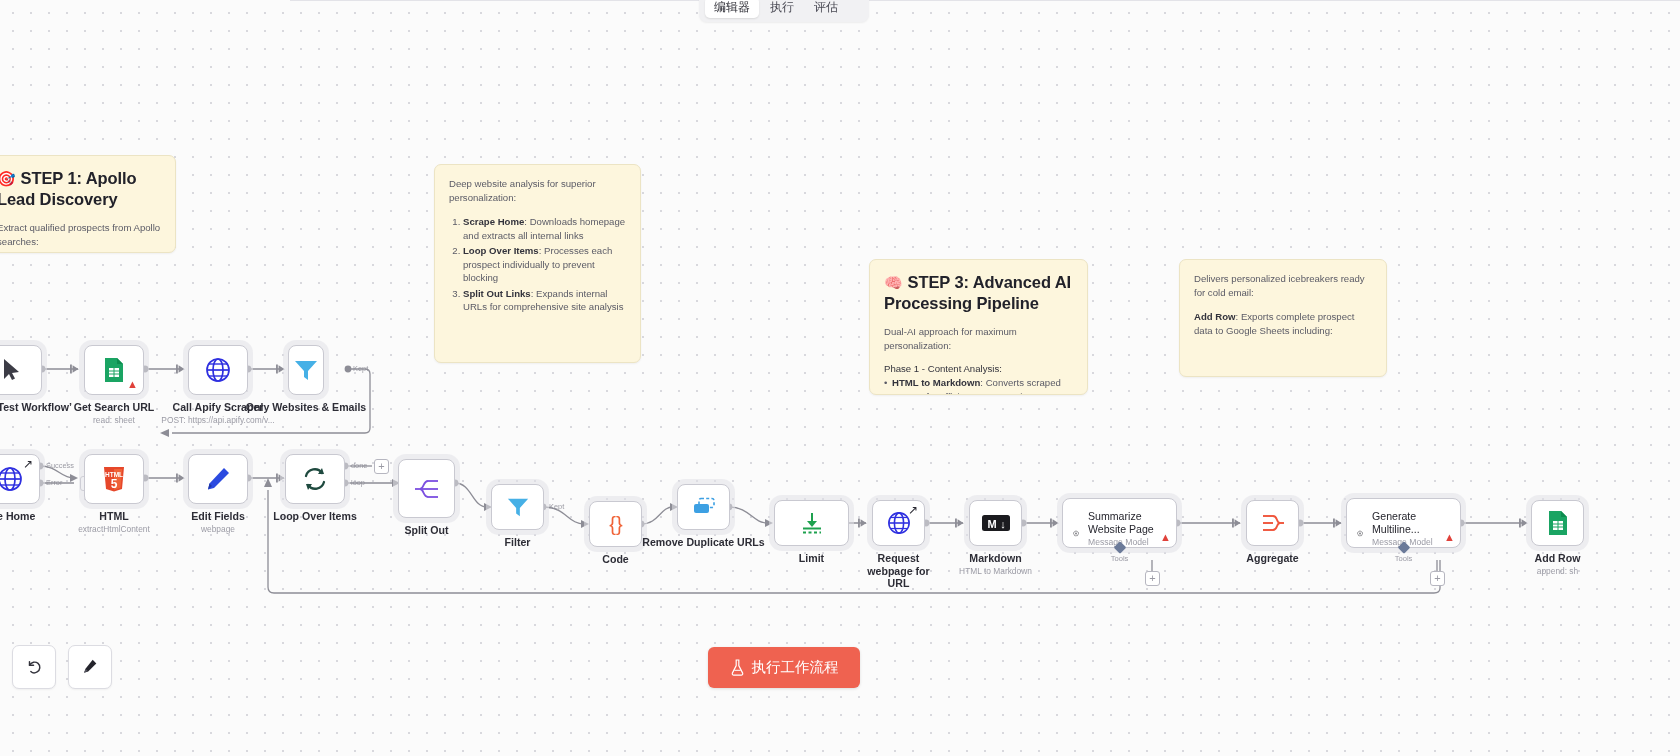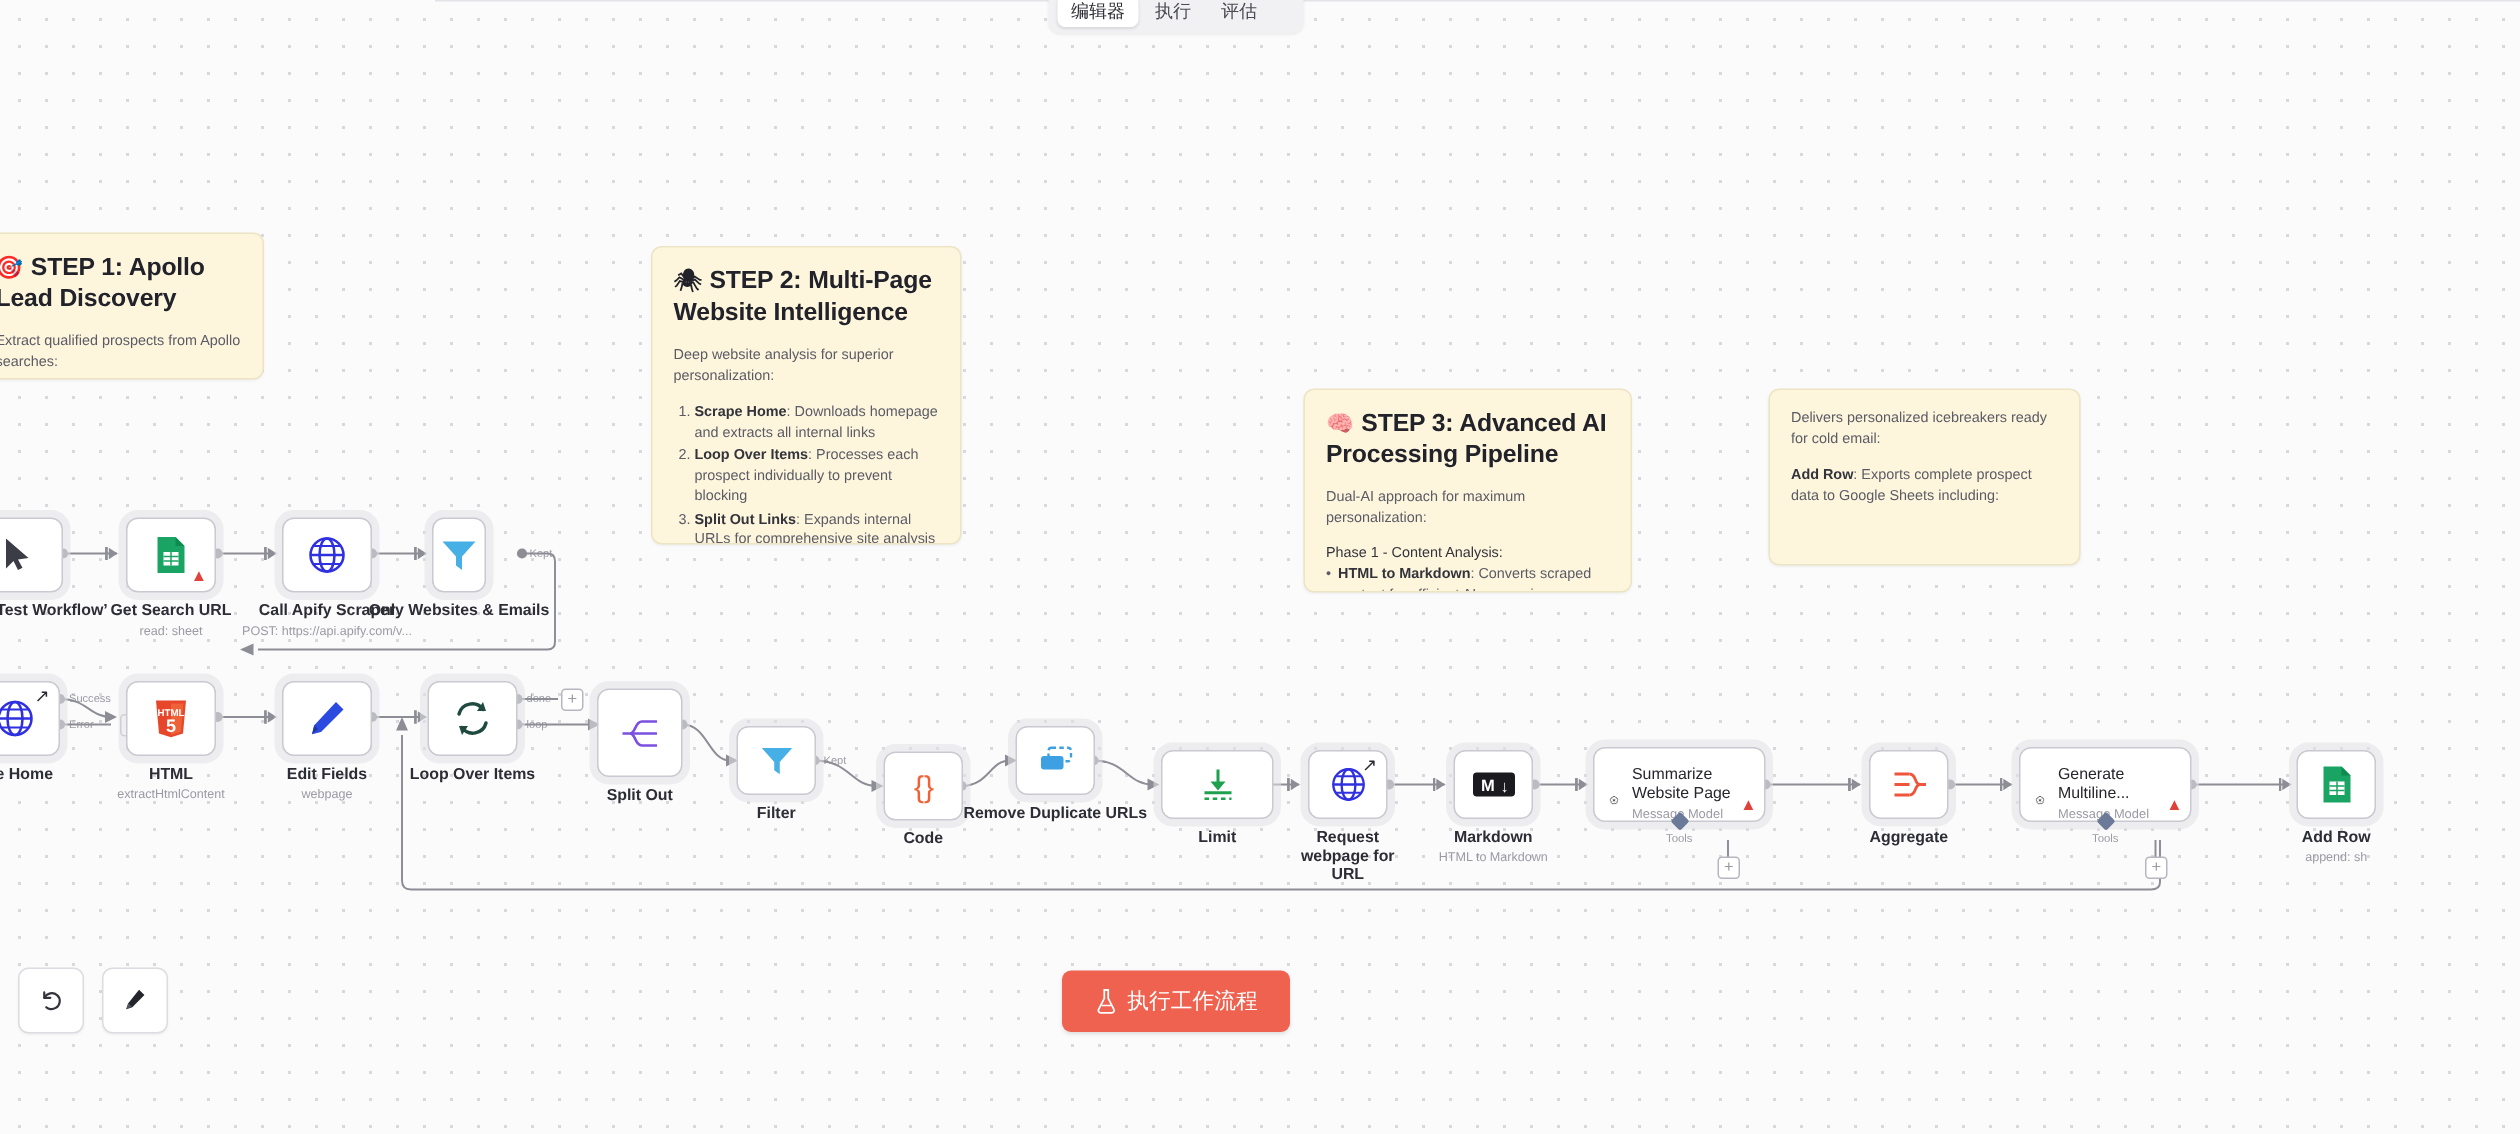--- a/index.html
+++ b/index.html
@@ -292,23 +292,20 @@
 
   <div class="sticky" style="left:-18px; top:155px; width:194px; height:98px;">
     <h3>
       <span class="emo">🎯</span><span>STEP 1: Apollo Lead Discovery</span>
     </h3>
     <p>Extract qualified prospects from Apollo searches:</p>
 
   </div>
 
   <div class="sticky" style="left:434px; top:164px; width:207px; height:199px;">
-    <h3>
-      <span class="emo">🕷</span><span>STEP 2: Multi-Page Website Intelligence</span>
-    </h3>
     <p>Deep website analysis for superior personalization:</p>
     <ol>
       <li><b>Scrape Home</b><span>: Downloads homepage and extracts all internal links</span></li>
       <li><b>Loop Over Items</b><span>: Processes each prospect individually to prevent blocking</span></li>
       <li><b>Split Out Links</b><span>: Expands internal URLs for comprehensive site analysis</span></li>
 
     </ol>
 
   </div>
 

